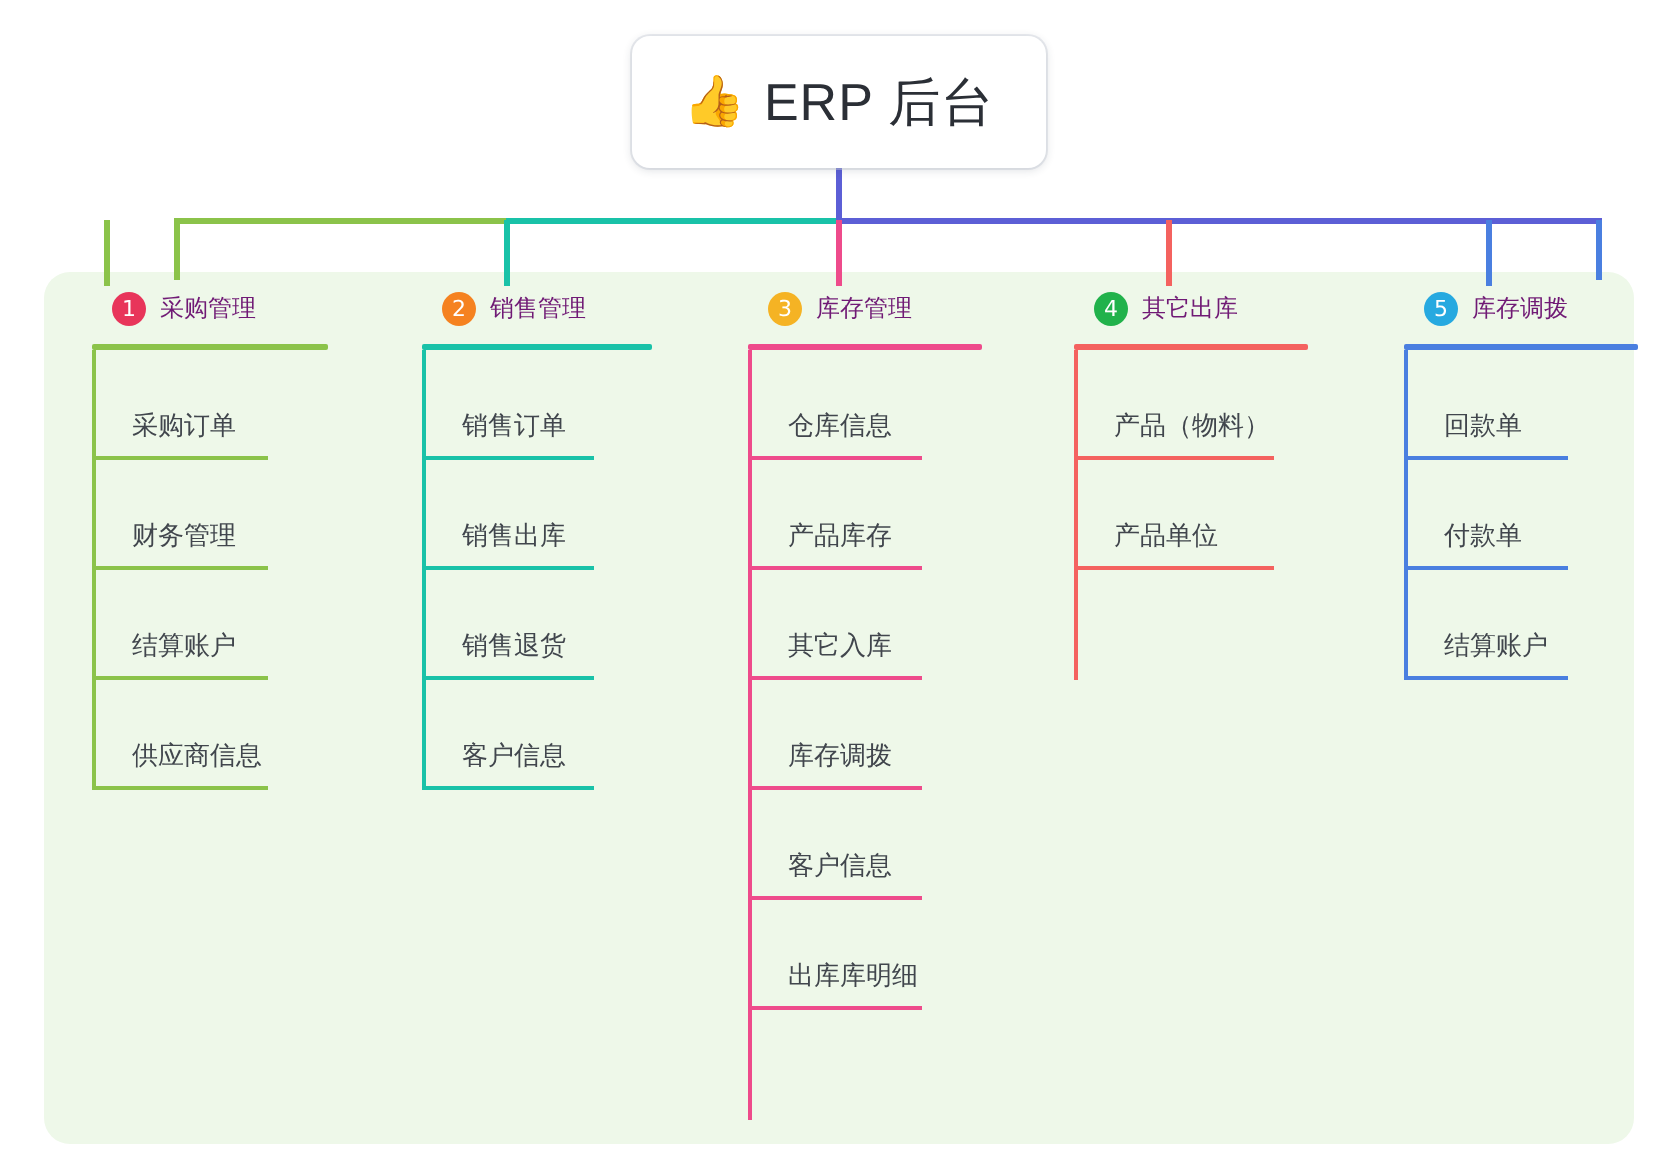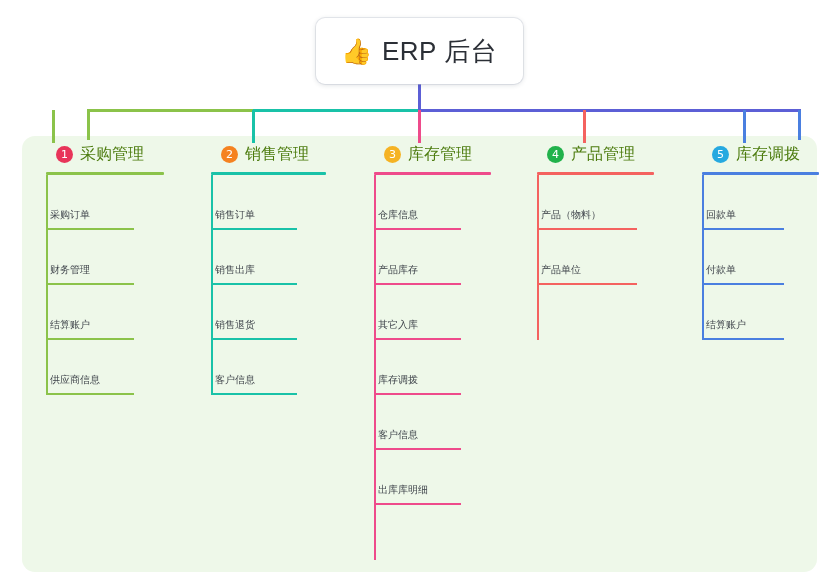--- a/index.html
+++ b/index.html
@@ -93,22 +93,22 @@
     height: 17px;
     border-radius: 50%;
     color: #ffffff;
     font-size: 11px;
     line-height: 17px;
     text-align: center;
     flex: 0 0 auto;
     font-family: "DejaVu Sans", sans-serif;
   }
   .col-title {
-    font-size: 16px;
-    color: #4d7c0f;
+    font-size: 12px;
+    color: #701a75;
     white-space: nowrap;
   }
   .col-rule {
     height: 3px;
     border-radius: 1px;
     margin-left: 8px;
   }
   .col-body {
     position: relative;
     margin-left: 8px;
@@ -119,23 +119,23 @@
     top: 0;
     width: 2px;
   }
   .leaf {
     position: relative;
     height: 55px;
     box-sizing: border-box;
   }
   .leaf-label {
     position: absolute;
-    left: 4px;
+    left: 20px;
     bottom: 8px;
-    font-size: 10px;
+    font-size: 13px;
     color: #41464d;
     white-space: nowrap;
   }
   .leaf-rule {
     position: absolute;
     left: 0;
     bottom: 0;
     height: 2px;
   }
 </style>
@@ -255,21 +255,21 @@
           </div>
           <div class="leaf">
             <span class="leaf-label">出库库明细</span>
             <div class="leaf-rule" style="width: 87px; background: rgb(238, 75, 139);"></div>
           </div>
         </div>
       </div>
       <div class="column" style="left: 507px;">
         <div class="col-head">
           <span class="badge" style="background: rgb(33, 178, 75);">4</span>
-          <span class="col-title">产品管理</span>
+          <span class="col-title">其它出库</span>
         </div>
         <div class="col-rule" style="width: 117px; background: rgb(244, 98, 95);"></div>
         <div class="col-body">
           <div class="spine" style="background: rgb(244, 98, 95); height: 165px;"></div>
           <div class="leaf">
             <span class="leaf-label">产品（物料）</span>
             <div class="leaf-rule" style="width: 100px; background: rgb(244, 98, 95);"></div>
           </div>
           <div class="leaf">
             <span class="leaf-label">产品单位</span>

